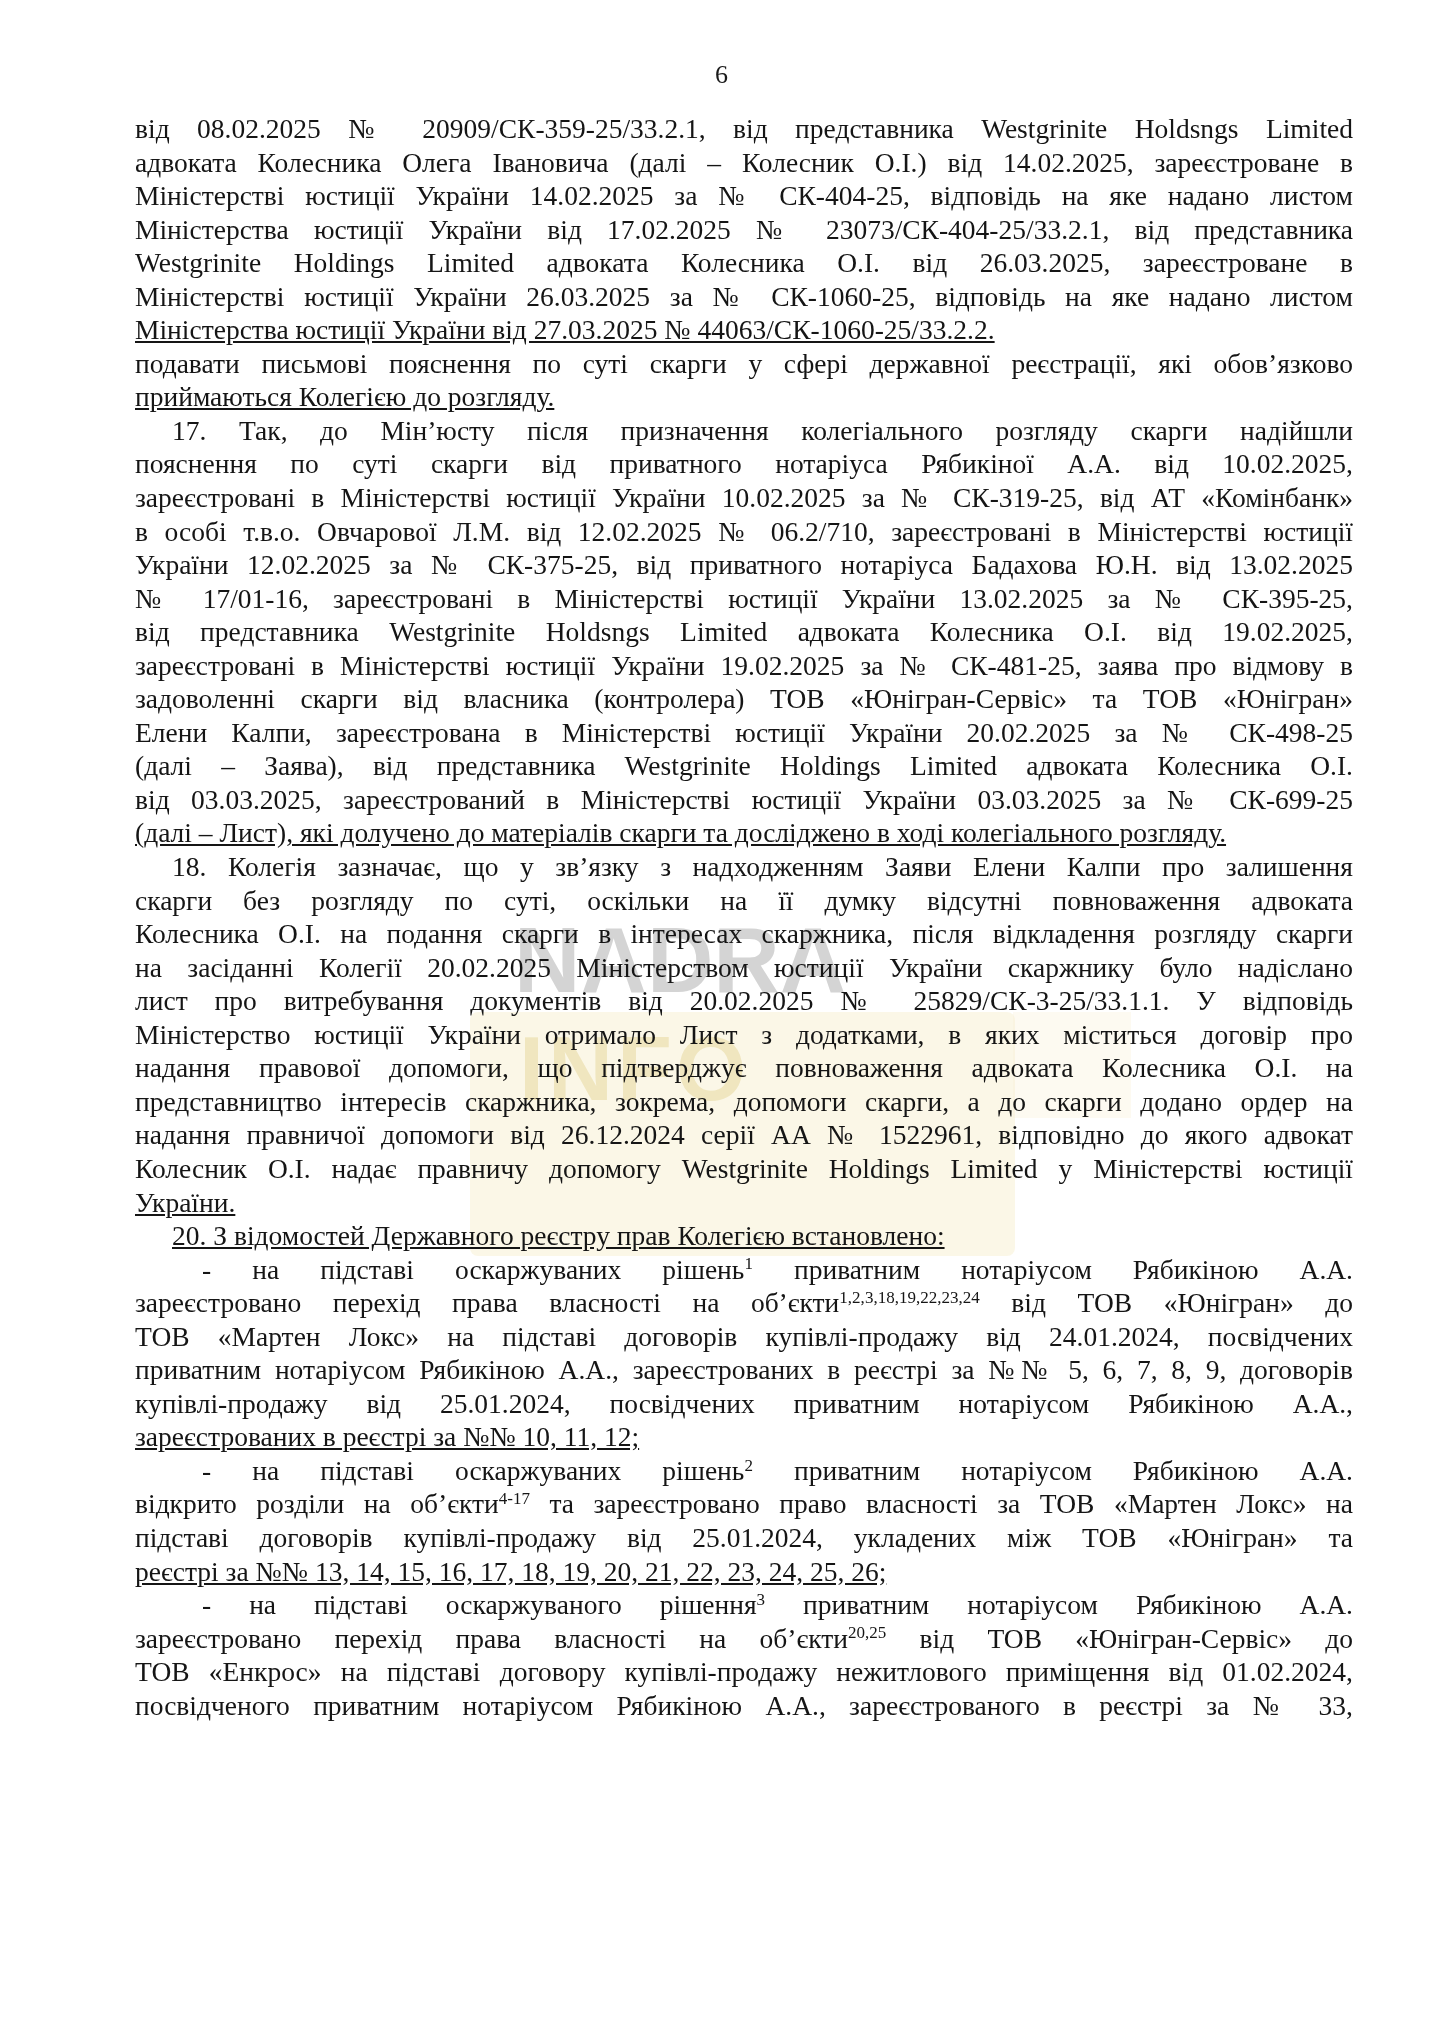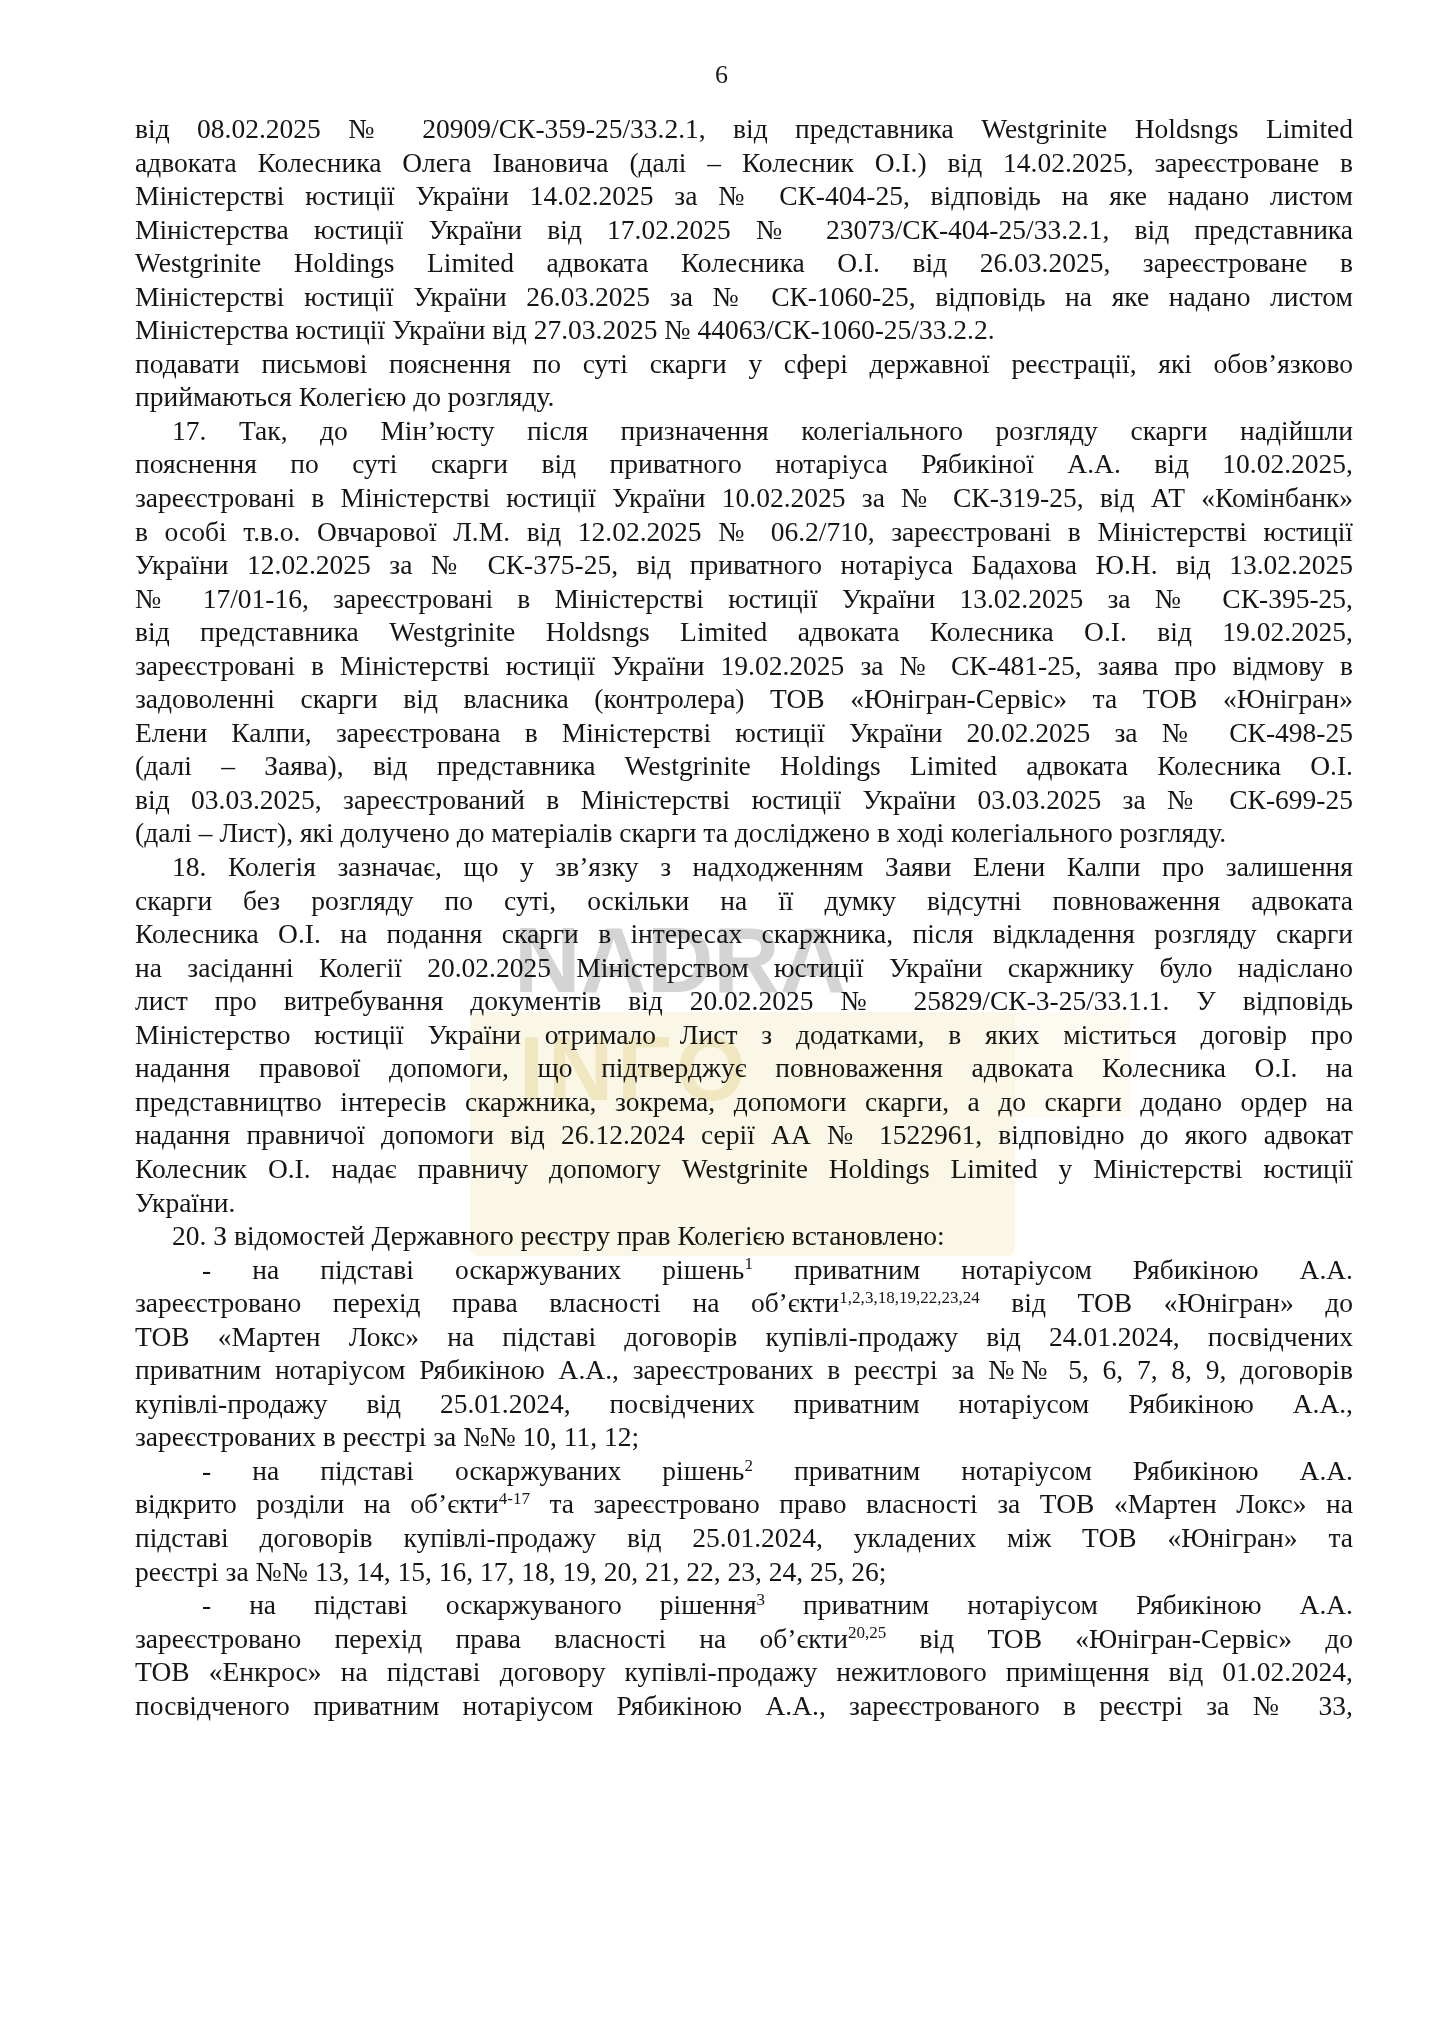--- a/index.html
+++ b/index.html
@@ -62,21 +62,21 @@
     width: 1218px;
   }
   .ln {
     font-size: 27.5px;
     line-height: 33.55px;
     height: 33.55px;
     text-align: justify;
     text-align-last: justify;
     hyphens: none;
   }
-  .ln.end { text-align-last: left; }
+  .ln.end { text-align-last: left; text-decoration: underline; }
   .ln.ind-p { padding-left: 37px; }
   .ln.ind-d { padding-left: 67px; }
   .ln sup {
     font-size: 0.62em;
     line-height: 0;
     vertical-align: baseline;
     position: relative;
     top: -0.55em;
   }
 </style>

